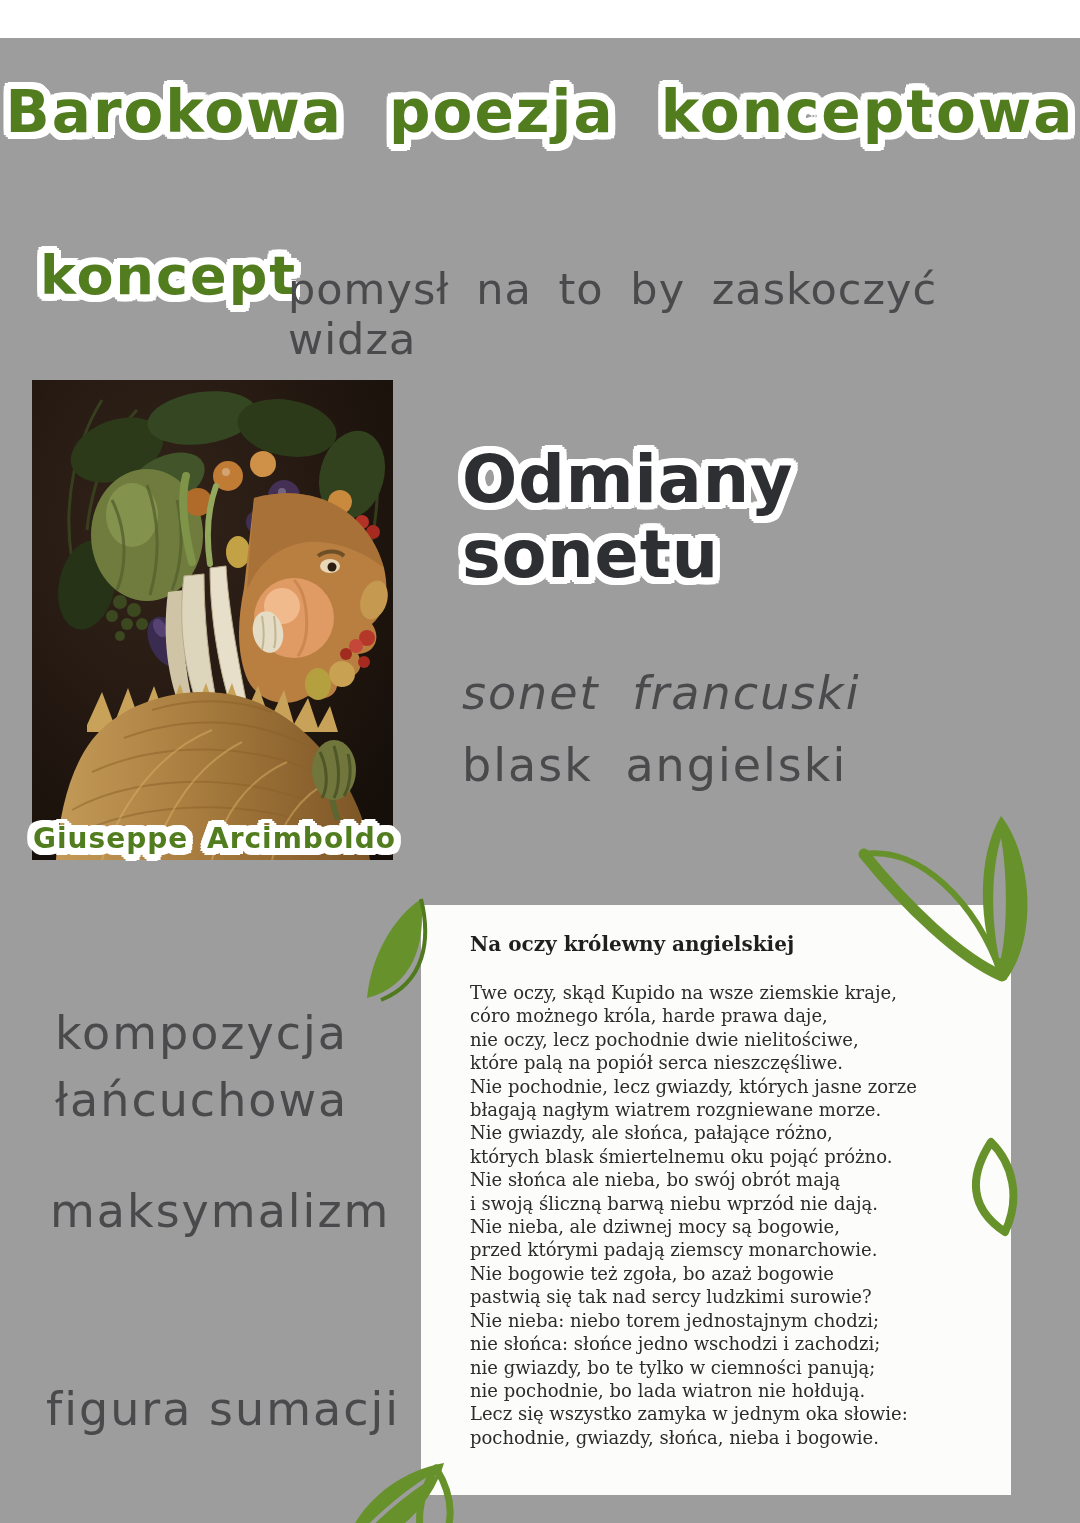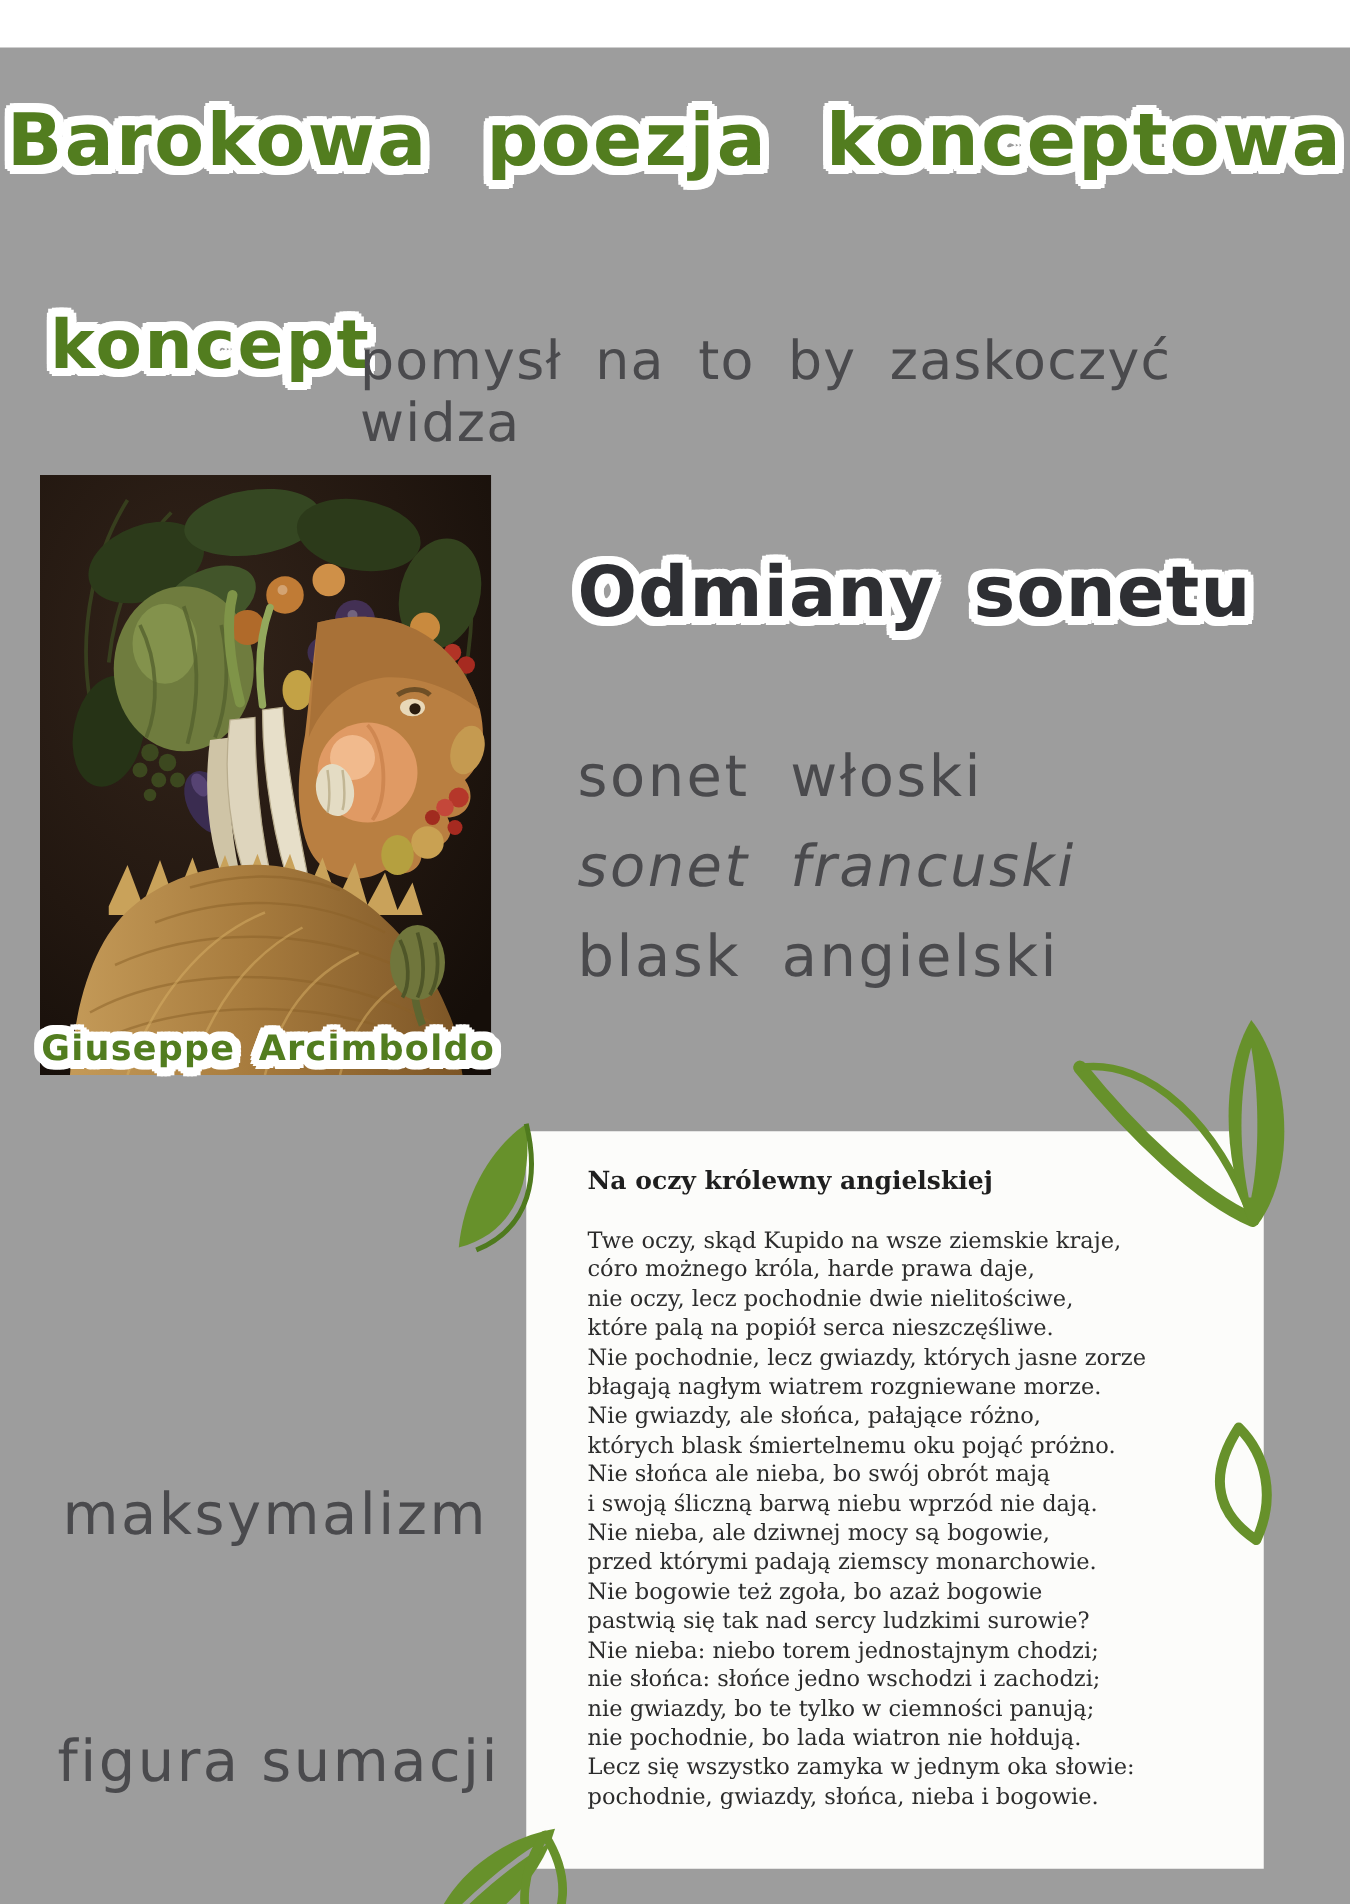--- a/index.html
+++ b/index.html
@@ -16,21 +16,21 @@
       -7px -3px 0 #fff,7px -3px 0 #fff,-7px 3px 0 #fff,7px 3px 0 #fff,
       -3px -7px 0 #fff,3px -7px 0 #fff,-3px 7px 0 #fff,3px 7px 0 #fff,
       -6px -6px 0 #fff,6px 6px 0 #fff;
   }
   .hw-green{color:#527d1f;font-weight:bold;}
   .hw-dark-head{color:#2e2f33;font-weight:bold;}
   .hw-gray{color:#4a4a4d;}
   .page-title{left:0;right:0;top:40px;text-align:center;font-size:58px;letter-spacing:2px;word-spacing:24px;}
   .koncept{left:40px;top:206px;font-size:54px;letter-spacing:2px;}
   .koncept-def{left:288px;top:226px;font-size:43px;letter-spacing:1px;word-spacing:12px;}
-  .odmiany-head{left:462px;top:404px;font-size:56px;letter-spacing:1px;word-spacing:10px;}
+  .odmiany-head{left:462px;top:404px;font-size:65px;letter-spacing:1px;word-spacing:10px;}
   .sonet-item{left:462px;font-size:46px;letter-spacing:2px;word-spacing:16px;white-space:nowrap;}
   .painting-frame{left:32px;top:342px;width:361px;height:480px;}
   .painting-frame svg{display:block;}
   .caption{left:33px;top:784px;font-size:28px;letter-spacing:1px;word-spacing:8px;}
   .subcaption{left:52px;top:854px;font-size:33px;letter-spacing:1px;word-spacing:6px;}
   .concept{font-size:46px;letter-spacing:2px;line-height:67px;}
   .poem-box{
     left:421px;top:867px;width:590px;height:590px;background:#fcfcfa;
     box-sizing:border-box;padding:27px 24px 0 49px;
     font-family:"DejaVu Serif",serif;
@@ -149,26 +149,26 @@
       </g>
       <g>
         <path d="M300,362 C296,395 298,420 306,440" stroke="#5d6530" stroke-width="6" fill="none"></path>
         <ellipse cx="302" cy="390" rx="22" ry="30" fill="#70763c"></ellipse>
         <path d="M288,372 C296,388 296,408 290,418 M302,366 C308,386 308,406 302,418 M316,374 C320,390 318,406 312,416" stroke="#4f5628" stroke-width="3" fill="none"></path>
       </g>
     </svg>
   </div>
 
   <div class="abs odmiany-head hw-dark-head outline">Odmiany sonetu</div>
-  <div class="abs sonet-item hw-gray" style="top:556px;">sonet włoski</div>
   <div class="abs sonet-item hw-gray" style="top:628px;font-style:italic;">sonet francuski</div>
   <div class="abs sonet-item hw-gray" style="top:700px;">blask angielski</div>
 
   <div class="abs caption hw-green outline">Giuseppe Arcimboldo</div>
 
+  <div class="abs concept hw-gray" style="left:55px;top:962px;width:310px;">kompozycja łańcuchowa</div>
   <div class="abs concept hw-gray" style="left:50px;top:1140px;">maksymalizm</div>
   <div class="abs concept hw-gray" style="left:46px;top:1338px;">figura sumacji</div>
 
   <div class="abs poem-box">
     <p class="poem-title">Na oczy królewny angielskiej</p>
     <div class="poem-lines">Twe oczy, skąd Kupido na wsze ziemskie kraje,
 córo możnego króla, harde prawa daje,
 nie oczy, lecz pochodnie dwie nielitościwe,
 które palą na popiół serca nieszczęśliwe.
 Nie pochodnie, lecz gwiazdy, których jasne zorze

